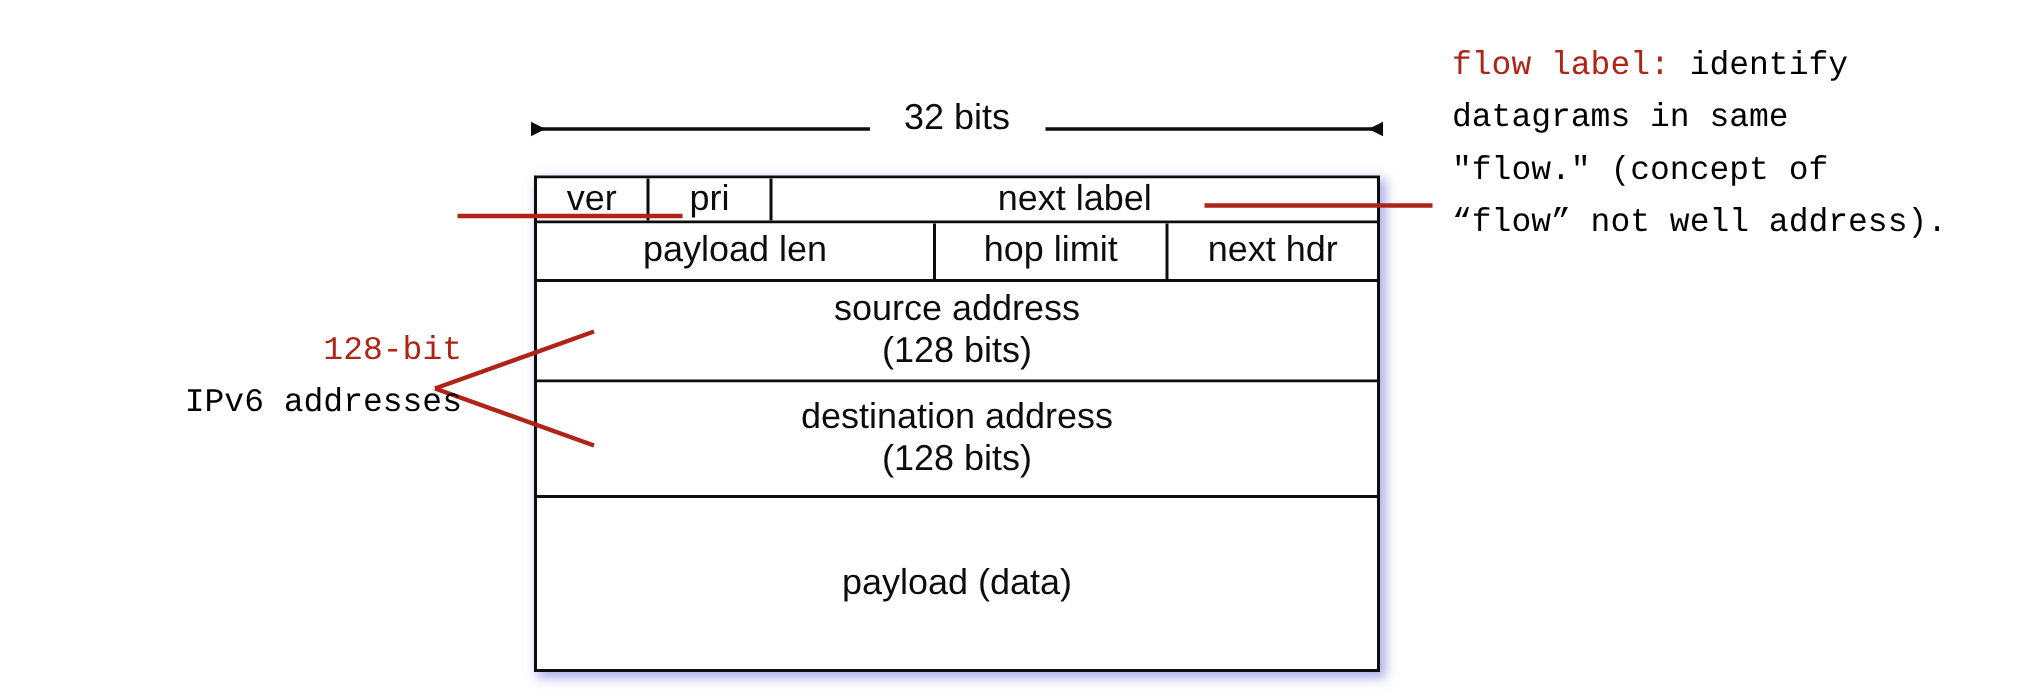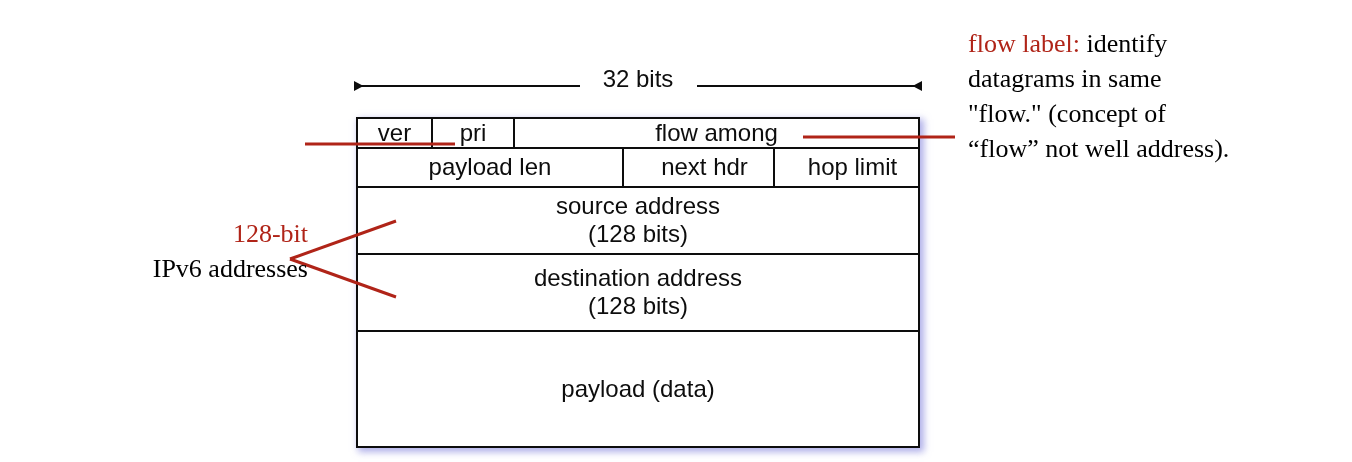--- a/index.html
+++ b/index.html
@@ -12,22 +12,22 @@
     width: 1352px;
     height: 462px;
     background: #ffffff;
     overflow: hidden;
     font-family: "DejaVu Sans", sans-serif;
   }
 
   
   .annot {
     position: absolute;
-    font-family: Liberation Serif, serif;
-    font-size: 26px;
+    font-family: Liberation Mono, monospace;
+    font-size: 22px;
     line-height: 35px;
     color: #000000;
     white-space: nowrap;
   }
   .annot .kw { color: #B02418; }
 
   #annot-priority {
     left: 18px;
     top: 92px;
     width: 290px;
@@ -100,21 +100,21 @@
     font-size: 24px;
     line-height: 28px;
     color: #0d0d0d;
     text-align: center;
     overflow: hidden;
   }
   .tcell:last-child { border-right: none; }
 
   
   #row-1 { height: 31px; }
-  #row-2 { height: 40px; gap: 12px; }
+  #row-2 { height: 40px; }
   #row-3 { height: 69px; }
   #row-4 { height: 80px; }
   #row-5 { height: 118px; border-bottom: none; }
 
   
   #cell-ver        { width: 75px; }
   #cell-pri        { width: 82px; }
   #cell-flow-label { flex: 1 1 auto; }
 
   
@@ -156,27 +156,27 @@
       <line x1="345" y1="22" x2="570" y2="22" stroke="#0d0d0d" stroke-width="2.2" marker-end="url(#arrL)"></line>
     </svg>
     <div id="ruler-label">32 bits</div>
   </div>
 
   <div id="table">
 
     <div class="trow" id="row-1">
       <div class="tcell" id="cell-ver">ver</div>
       <div class="tcell" id="cell-pri">pri</div>
-      <div class="tcell" id="cell-flow-label">flow among</div>
+      <div class="tcell" id="cell-flow-label">next label</div>
     </div>
 
     <div class="trow" id="row-2">
       <div class="tcell" id="cell-payload-len">payload len</div>
+      <div class="tcell" id="cell-hop-limit">hop limit</div>
       <div class="tcell" id="cell-next-hdr">next hdr</div>
-      <div class="tcell" id="cell-hop-limit">hop limit</div>
     </div>
 
     <div class="trow" id="row-3">
       <div class="tcell" id="cell-source-address">
         <span class="subline">source address</span>
         <span class="subline">(128 bits)</span>
       </div>
     </div>
 
     <div class="trow" id="row-4">

